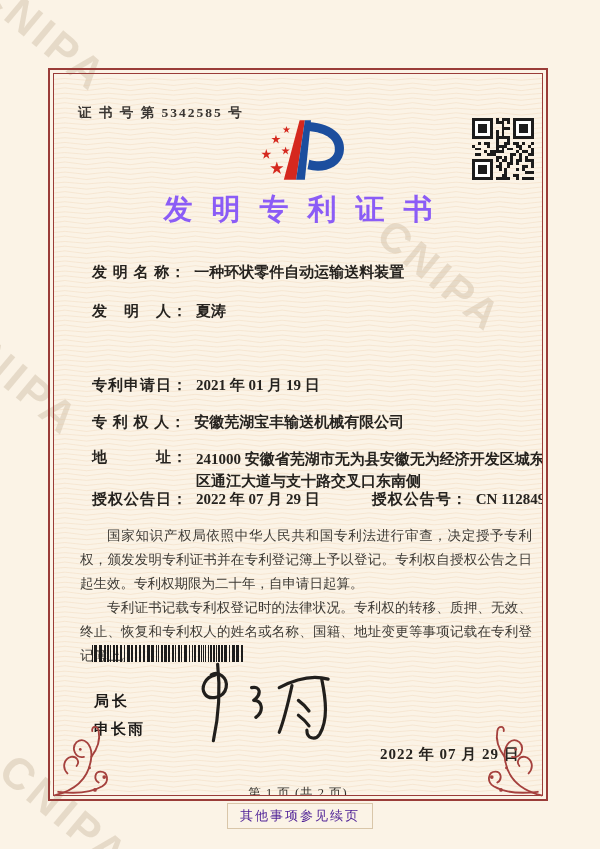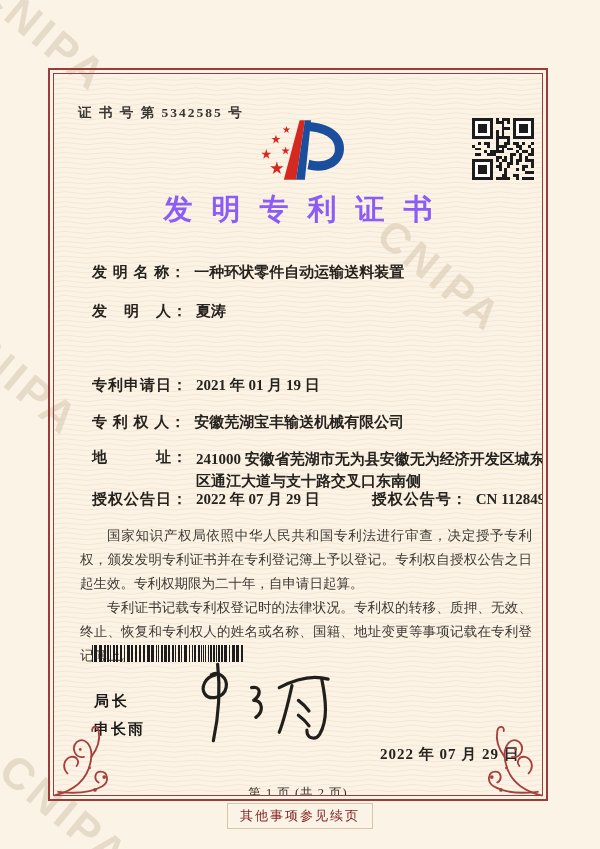--- a/index.html
+++ b/index.html
@@ -44,21 +44,21 @@
   }
   .paras p{margin:0;text-indent:2em;}
   .barcode{left:38px;top:571px;width:155px;height:17px;}
   .sig-title{left:40px;top:618px;font-family:"Liberation Sans","DejaVu Sans",sans-serif;font-size:15px;font-weight:bold;letter-spacing:3px;color:#1d1b19;}
   .sig-name{left:40px;top:646px;font-family:"Liberation Sans","DejaVu Sans",sans-serif;font-size:15px;font-weight:bold;letter-spacing:2px;color:#1d1b19;}
   .signature{left:130px;top:586px;}
   .issue-date{left:326px;top:671px;font-size:15px;font-weight:bold;color:#26231f;letter-spacing:1px;}
   .page-footer{left:0;top:711px;width:100%;text-align:center;font-size:12.5px;color:#33302b;letter-spacing:1px;}
   .note{
     position:absolute;left:50%;top:803px;transform:translateX(-50%);
-    font-size:13px;color:#7f1d1d;letter-spacing:2px;
+    font-size:13px;color:#4c1d95;letter-spacing:2px;
     border:1px solid #d9c6a9;padding:3px 12px;z-index:3;background:transparent;
   }
   .flourish{position:absolute;z-index:3;pointer-events:none;}
   .flourish.bl{left:-1px;bottom:-2px;}
   .flourish.br{right:-1px;bottom:-2px;transform:scaleX(-1);}
   svg{display:block;}
 </style>
 </head>
 <body>
 

